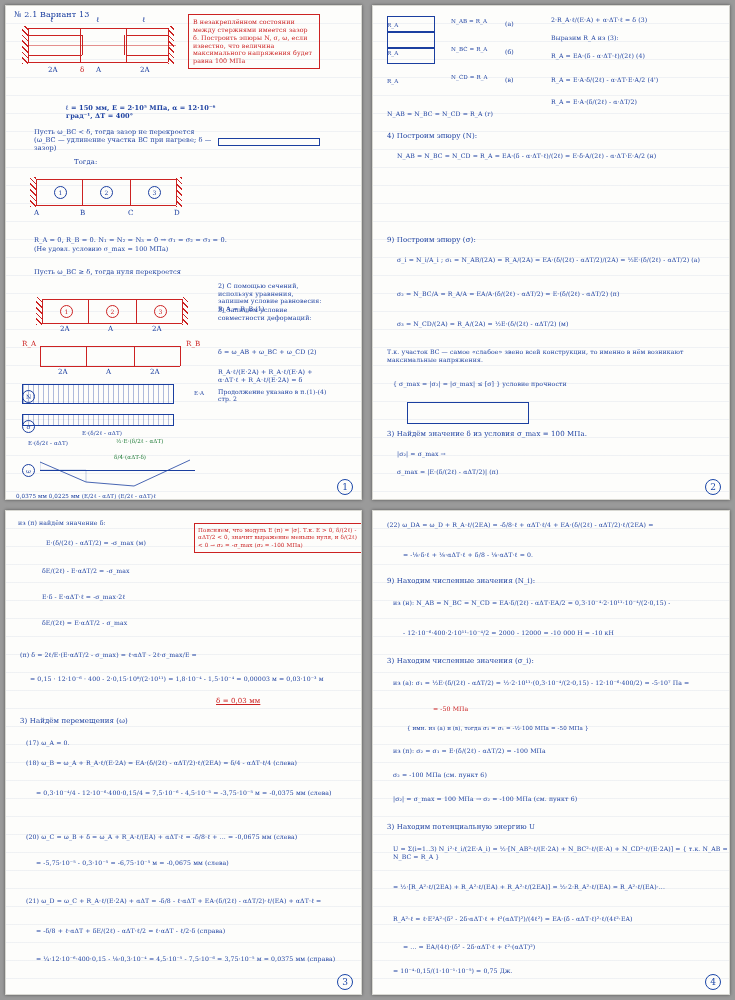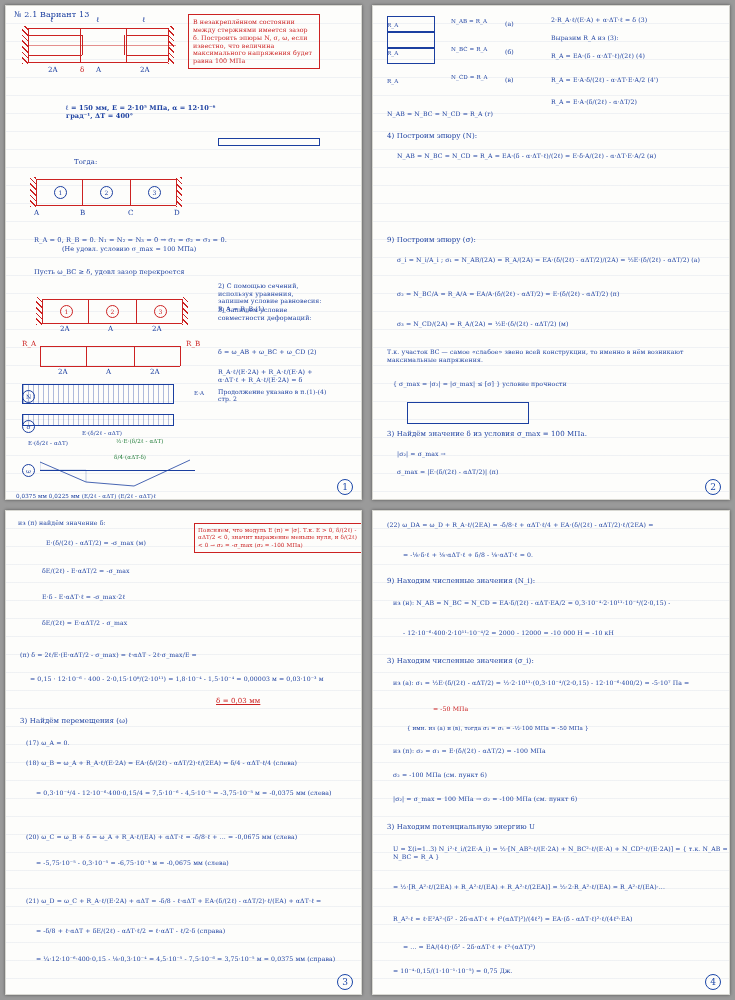--- a/index.html
+++ b/index.html
@@ -80,20 +80,21 @@
     <span class="hand blue" style="position:absolute;left:28px;top:44px;">2A</span>
     <span class="hand blue" style="position:absolute;left:76px;top:44px;">A</span>
     <span class="hand blue" style="position:absolute;left:120px;top:44px;">2A</span>
     <span class="hand red" style="position:absolute;left:60px;top:44px;">δ</span>
   </div>
 
   <div class="redbox hand red" style="left:182px;top:8px;width:122px;padding:3px 4px;font-size:6.3px;line-height:1.25;">В незакреплённом состоянии между стержнями имеется зазор δ. Построить эпюры N, σ, ω, если известно, что величина максимального напряжения будет равна 100 МПа</div>
 
   <div class="hand blue col" style="left:60px;top:98px;width:150px;font-size:6.6px;font-weight:bold;">ℓ = 150 мм,  E = 2·10⁵ МПа,  α = 12·10⁻⁶ град⁻¹,  ΔT = 400°</div>
 
+  <div class="hand blue col" style="left:28px;top:122px;width:178px;font-size:6.6px;">Пусть ω_BC &lt; δ, тогда зазор не перекроется (ω_BC — удлинение участка ВС при нагреве; δ — зазор)</div>
   <div class="hand blue col" style="left:28px;top:152px;font-size:6.8px;margin-left:40px;">Тогда:</div>
 
   <div class="col" style="left:20px;top:165px;width:170px;height:50px;">
     <div class="rline" style="left:10px;top:8px;width:140px;"></div>
     <div class="rline" style="left:10px;top:34px;width:140px;"></div>
     <div class="rvline" style="left:10px;top:8px;height:26px;"></div>
     <div class="rvline" style="left:150px;top:8px;height:26px;"></div>
     <div class="rvline" style="left:56px;top:8px;height:26px;"></div>
     <div class="rvline" style="left:104px;top:8px;height:26px;"></div>
     <div class="hatch" style="left:4px;top:6px;width:6px;height:30px;"></div>
@@ -101,35 +102,35 @@
     <div class="circb" style="left:28px;top:15px;width:11px;height:11px;line-height:11px;">1</div>
     <div class="circb" style="left:74px;top:15px;width:11px;height:11px;line-height:11px;">2</div>
     <div class="circb" style="left:122px;top:15px;width:11px;height:11px;line-height:11px;">3</div>
     <span class="hand blue" style="position:absolute;left:8px;top:38px;">A</span>
     <span class="hand blue" style="position:absolute;left:54px;top:38px;">B</span>
     <span class="hand blue" style="position:absolute;left:102px;top:38px;">C</span>
     <span class="hand blue" style="position:absolute;left:148px;top:38px;">D</span>
   </div>
 
   <div class="hand blue col" style="left:28px;top:230px;font-size:6.6px;">R_A = 0,  R_B = 0.   N₁ = N₂ = N₃ = 0  →  σ₁ = σ₂ = σ₃ = 0.</div>
-  <div class="hand blue col" style="left:28px;top:240px;font-size:6.4px;margin-left:28px;">(Не удовл. условию σ_max = 100 МПа)</div>
+  <div class="hand blue col" style="left:28px;top:240px;font-size:6.4px;">(Не удовл. условию σ_max = 100 МПа)</div>
 
   <div class="bbox col hand blue" style="left:212px;top:132px;width:92px;padding:3px 4px;font-size:6.1px;line-height:1.35;">
     <div></div>
     <div></div>
     <div></div>
     <div></div>
     <div></div>
     <div></div>
     <div></div>
     <div></div>
     <div></div>
   </div>
 
-  <div class="hand blue col" style="left:28px;top:262px;width:170px;font-size:6.6px;">Пусть ω_BC ≥ δ, удовл зазор перекроется</div>
+  <div class="hand blue col" style="left:28px;top:262px;width:170px;font-size:6.6px;">Пусть ω_BC ≥ δ, тогда нуля перекроется</div>
 
   <div class="col" style="left:30px;top:285px;width:175px;height:46px;">
     <div class="rline" style="left:6px;top:8px;width:140px;"></div>
     <div class="rline" style="left:6px;top:32px;width:140px;"></div>
     <div class="rvline" style="left:6px;top:8px;height:24px;"></div>
     <div class="rvline" style="left:146px;top:8px;height:24px;"></div>
     <div class="rvline" style="left:52px;top:8px;height:24px;"></div>
     <div class="rvline" style="left:100px;top:8px;height:24px;"></div>
     <div class="hatch" style="left:0px;top:6px;width:6px;height:28px;"></div>
     <div class="hatch" style="left:146px;top:6px;width:6px;height:28px;"></div>

